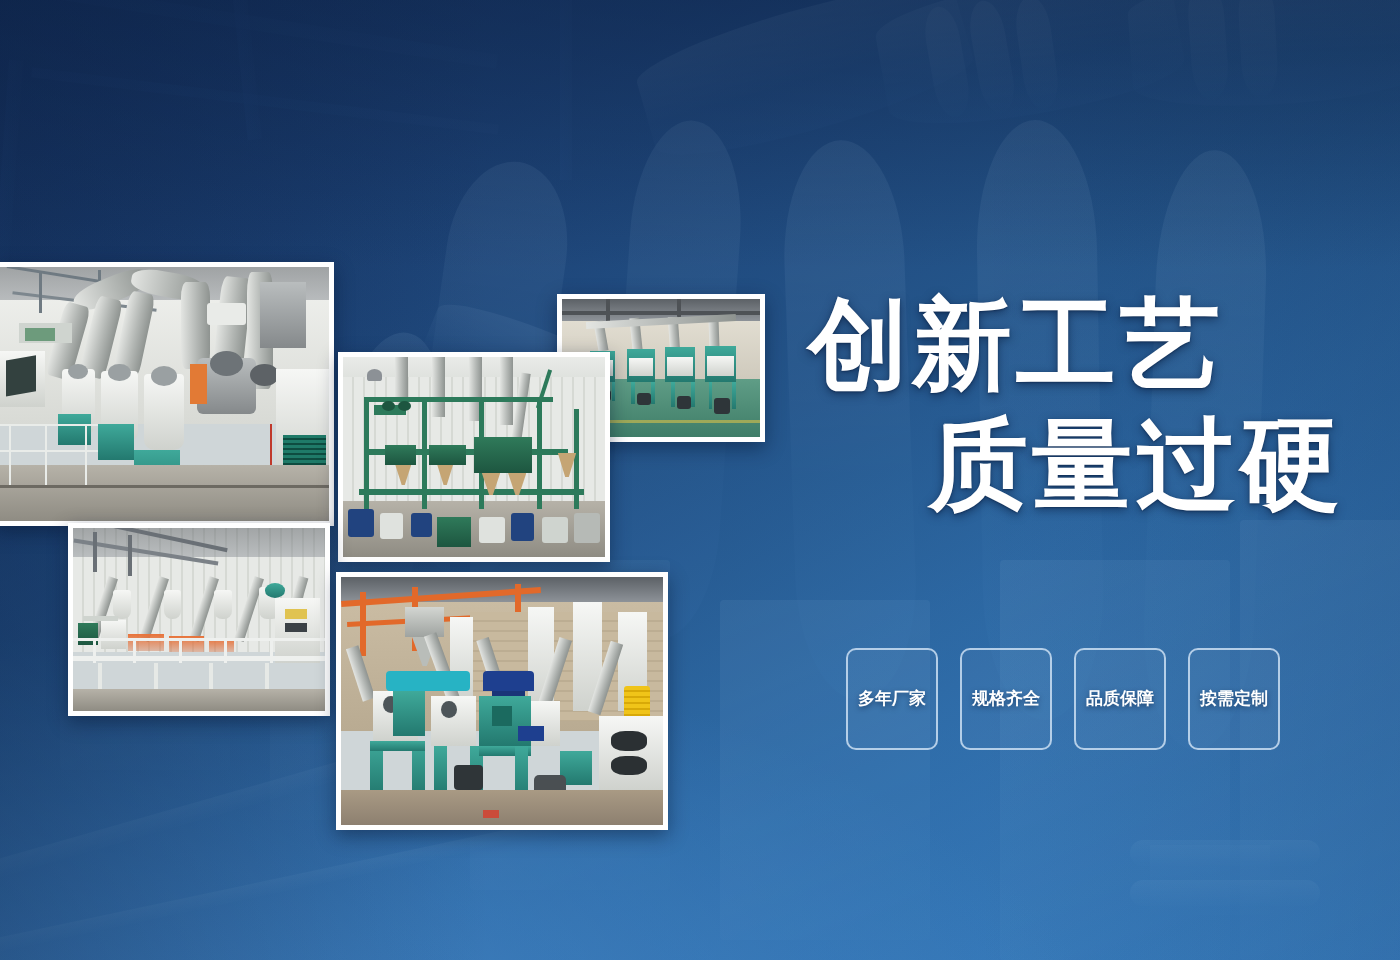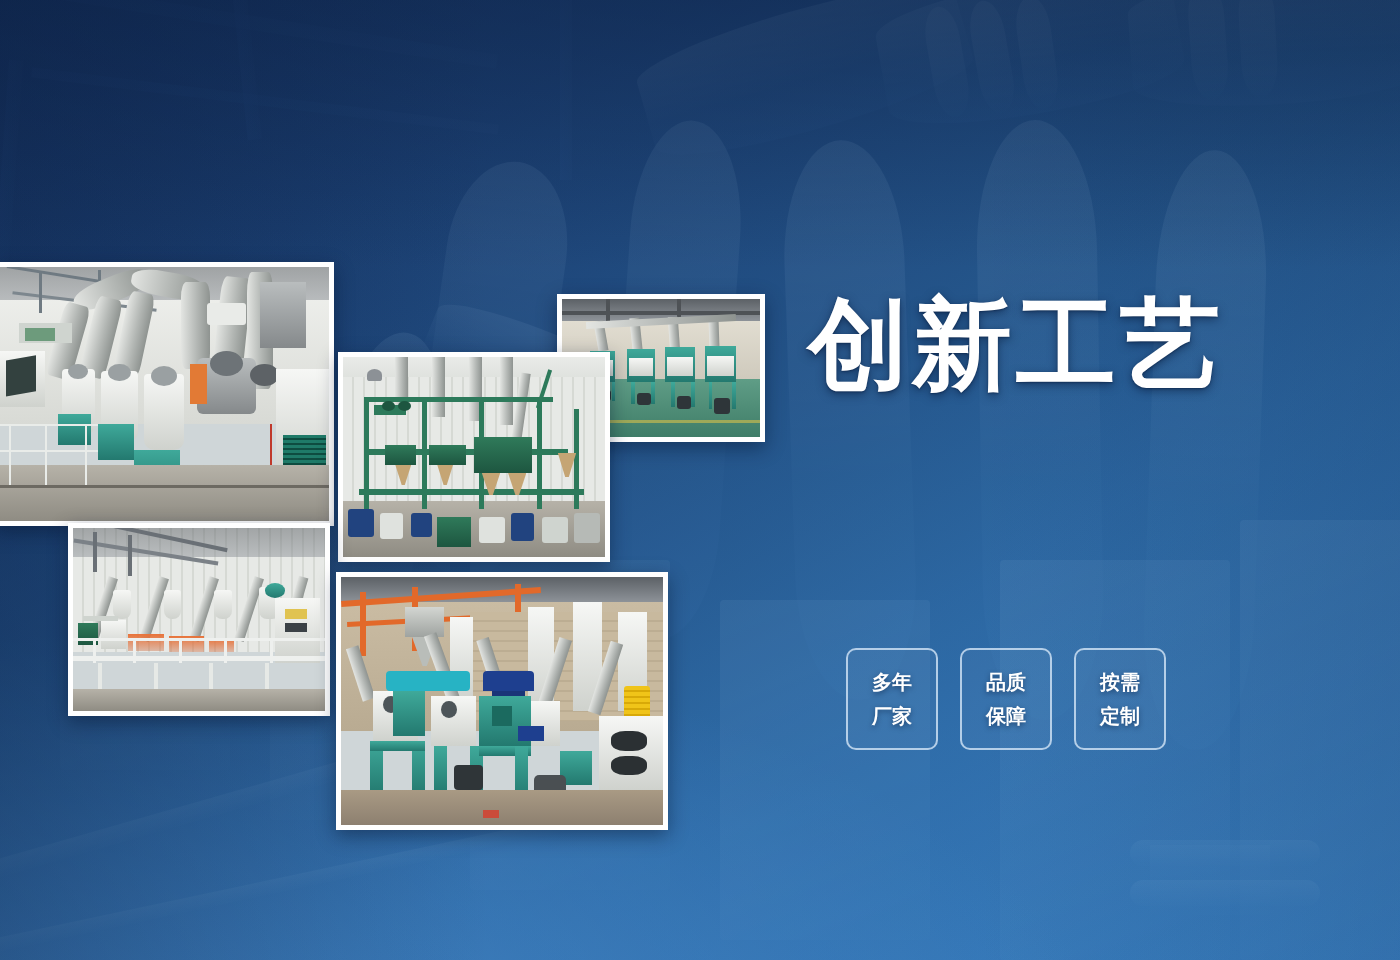--- a/index.html
+++ b/index.html
@@ -77,23 +77,23 @@
   .headline-1{left:808px;top:292px;font-size:100px;line-height:104px;}
   .headline-2{left:928px;top:412px;font-size:100px;line-height:104px;}
   .subtitle{
     position:absolute;left:747px;top:566px;
     font-size:25px;font-weight:700;color:#ffffff;white-space:nowrap;
     text-shadow:0 2px 6px rgba(8,26,58,.55);letter-spacing:.01em;
   }
   .badges{position:absolute;left:846px;top:648px;display:flex;gap:22px;}
   .badge{
     width:88px;height:98px;border:2px solid rgba(215,232,248,.78);
-    border-radius:10px;display:flex;flex-direction:column;
+    border-radius:10px;display:flex;flex-direction:row;
     align-items:center;justify-content:center;
-    color:#ffffff;font-size:20px;font-weight:700;line-height:34px;
+    color:#ffffff;font-size:17px;font-weight:700;line-height:34px;
     text-shadow:0 2px 5px rgba(8,26,58,.5);
     background:rgba(255,255,255,.04);
   }
   .badge span{display:block;}
 </style>
 </head>
 <body>
 
 <div class="banner">
 
@@ -398,28 +398,33 @@
       <div class="ph-el" style="left:35%;top:76%;width:9%;height:10%;background:#2f3538;border-radius:4px;"></div>
       <div class="ph-el" style="left:60%;top:80%;width:10%;height:10%;background:#4a4f52;border-radius:5px;"></div>
       <div class="ph-el" style="left:55%;top:60%;width:8%;height:6%;background:#1e3f8f;"></div>
 
       <div class="ph-el" style="left:0;top:86%;width:100%;height:14%;background:linear-gradient(180deg,#a99a84,#8d8070);"></div>
       <div class="ph-el" style="left:44%;top:94%;width:5%;height:3%;background:#cb4b3a;"></div>
     </div>
   </div>
 
   <div class="headline headline-1">创新工艺</div>
+  <div class="headline headline-2">质量过硬</div>
 
 
   <div class="badges">
     <div class="badge">
       <span>多年</span>
       <span>厂家</span>
     </div>
     <div class="badge">
+      <span>规格</span>
+      <span>齐全</span>
+    </div>
+    <div class="badge">
       <span>品质</span>
       <span>保障</span>
     </div>
     <div class="badge">
       <span>按需</span>
       <span>定制</span>
     </div>
   </div>
 
 </div>

